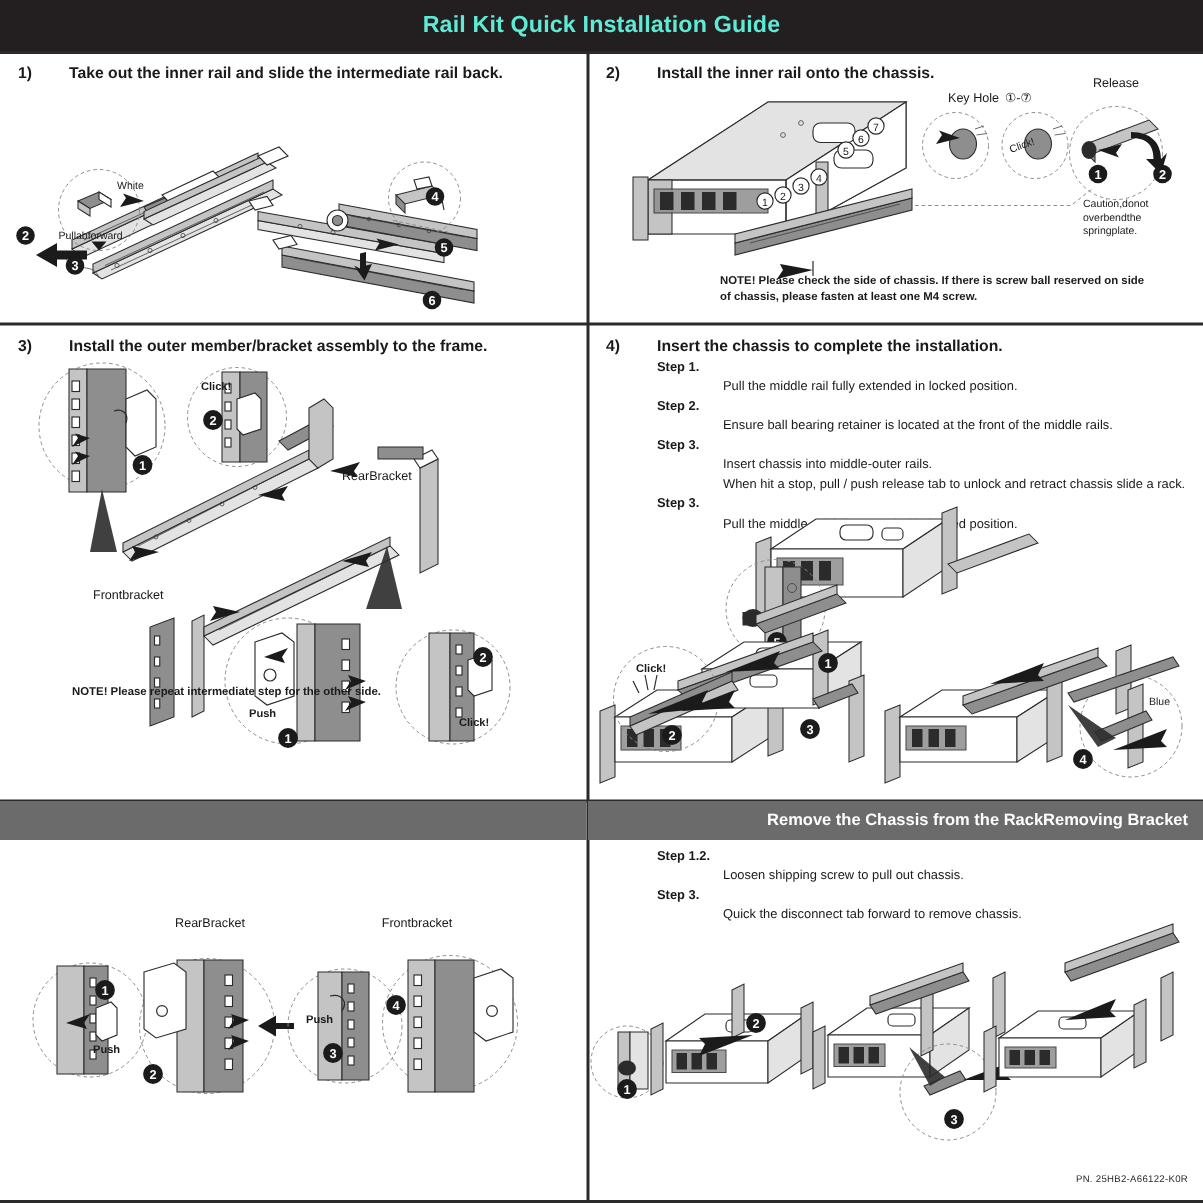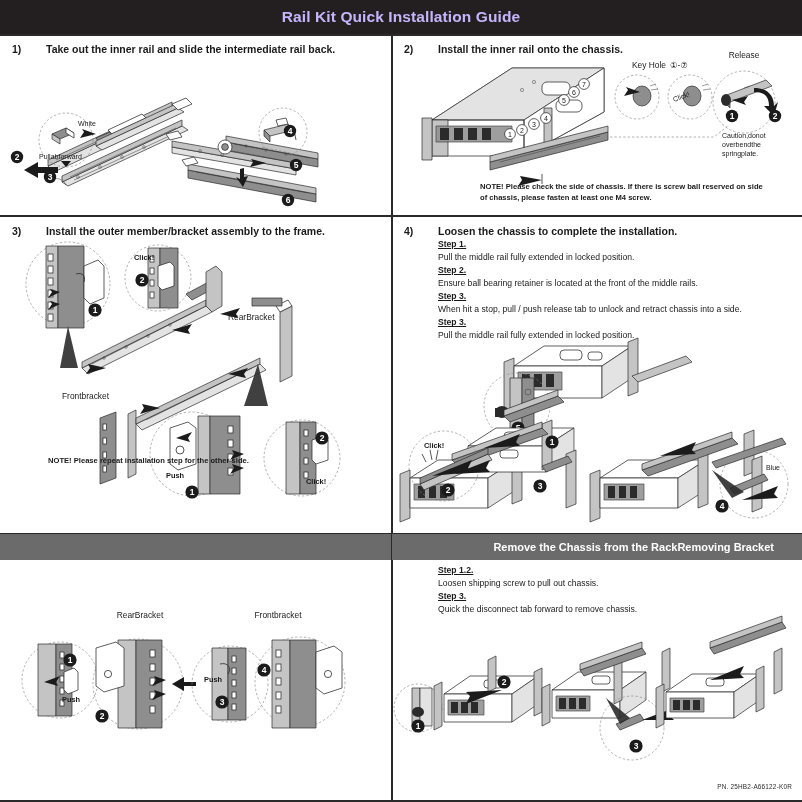--- a/index.html
+++ b/index.html
@@ -8,21 +8,21 @@
     background: #ffffff;
     font-family: "Liberation Sans", sans-serif;
     color: #1a1a1a;
     overflow: hidden;
   }
   .page { position: relative; width: 802px; height: 802px; }
 
   
   .title-bar {
     position: absolute; left: 0; top: 0; width: 802px; height: 34px;
-    background: #231f20; color: #c4b5fd;
+    background: #231f20; color: #5eead4;
     display: flex; align-items: center; justify-content: center;
   }
   .title-bar .title { font-size: 15.5px; font-weight: bold; letter-spacing: .1px; }
 
   
   .frame { position: absolute; left: 0; top: 34px; width: 802px; height: 768px; }
   .vline { position: absolute; top: 0; width: 1.6px; height: 100%; background: #2a2a2a; }
   .hline { position: absolute; left: 0; width: 100%; height: 1.6px; background: #2a2a2a; }
 
   
@@ -34,31 +34,31 @@
   .p5 { left: 0;   top: 534px; width: 391px; height: 268px; }
   .p6 { left: 392px; top: 534px; width: 410px; height: 268px; }
 
   .step-head { display: flex; gap: 0; padding: 9px 0 0 0; }
   .step-num { width: 46px; padding-left: 12px; font-size: 10.5px; font-weight: bold; }
   .step-title { font-size: 10.5px; font-weight: bold; }
 
   .gray-bar {
     position: absolute; height: 26px; background: #6b6b6b;
     display: flex; align-items: center; justify-content: flex-end;
-    color: #fff; font-size: 11px; font-weight: bold; padding-right: 28px;
+    color: #fff; font-size: 11px; font-weight: bold; padding-right: 10px;
   }
   .gray-left { left: 0; top: 534px; width: 391px; }
   .gray-right { left: 392px; top: 534px; width: 410px; }
 
   .note {
     font-size: 7.6px; font-weight: bold; line-height: 1.45; color: #1a1a1a;
   }
   .steps-list { font-size: 8.6px; line-height: 1.52; }
-  .steps-list .sl { font-weight: bold; text-decoration: underline; }
-  .steps-list .sd { font-weight: normal; }
+  .steps-list .sl { font-weight: bold; }
+  .steps-list .sd { font-weight: normal; margin-left: 44px; }
 
   .pn {
     position: absolute; right: 10px; bottom: 12px;
     font-size: 6.4px; color: #2a2a2a; letter-spacing: .2px;
   }
 
   
   .art { position: absolute; left: 0; top: 0; width: 100%; height: 100%; }
   svg { display: block; overflow: visible; }
   .badge {
@@ -390,35 +390,36 @@
           <rect class="fillw" x="304" y="228" width="4" height="6"></rect>
           <rect class="fillw" x="304" y="242" width="4" height="6"></rect>
           <rect class="fillw" x="304" y="256" width="4" height="6"></rect>
           <path class="fillw" d="M312,224 L324,220 L328,224 L328,244 L316,248 L312,244 Z"></path>
           <circle class="badge" cx="322" cy="222" r="6.6"></circle>
           <text class="badge-t" x="322" y="225.3">2</text>
           <text class="lbl-b" x="306" y="268">Click!</text>
         </g>
       </svg>
     </div>
-    <div class="note" style="position:absolute; left:48px; top:239px;">NOTE! Please repeat installation step for the other side.</div>
+    <div class="note" style="position:absolute; left:48px; top:239px;">NOTE! Please repeat intermediate step for the other side.</div>
   </div>
 
   <div class="panel p4">
     <div class="step-head">
       <div class="step-num">4)</div>
-      <div class="step-title">Loosen the chassis to complete the installation.</div>
+      <div class="step-title">Insert the chassis to complete the installation.</div>
     </div>
     <div class="steps-list" style="padding:1px 0 0 46px;">
       <div class="sl">Step 1.</div>
       <div class="sd">Pull the middle rail fully extended in locked position.</div>
       <div class="sl">Step 2.</div>
       <div class="sd">Ensure ball bearing retainer is located at the front of the middle rails.</div>
       <div class="sl">Step 3.</div>
-      <div class="sd">When hit a stop, pull / push release tab to unlock and retract chassis into a side.</div>
+      <div class="sd">Insert chassis into middle-outer rails.</div>
+      <div class="sd">When hit a stop, pull / push release tab to unlock and retract chassis slide a rack.</div>
       <div class="sl">Step 3.</div>
       <div class="sd">Pull the middle rail fully extended in locked position.</div>
     </div>
     <div class="art">
       <svg width="410" height="317" viewBox="0 0 410 317">
 
         <g>
           <path class="fill-md" d="M112,146 L122,142 L122,196 L112,200 Z"></path>
           <path class="fillw" d="M122,150 L210,150 L240,130 L152,130 Z"></path>
           <path class="fillw" d="M122,150 L122,182 L210,182 L210,150 Z"></path>

